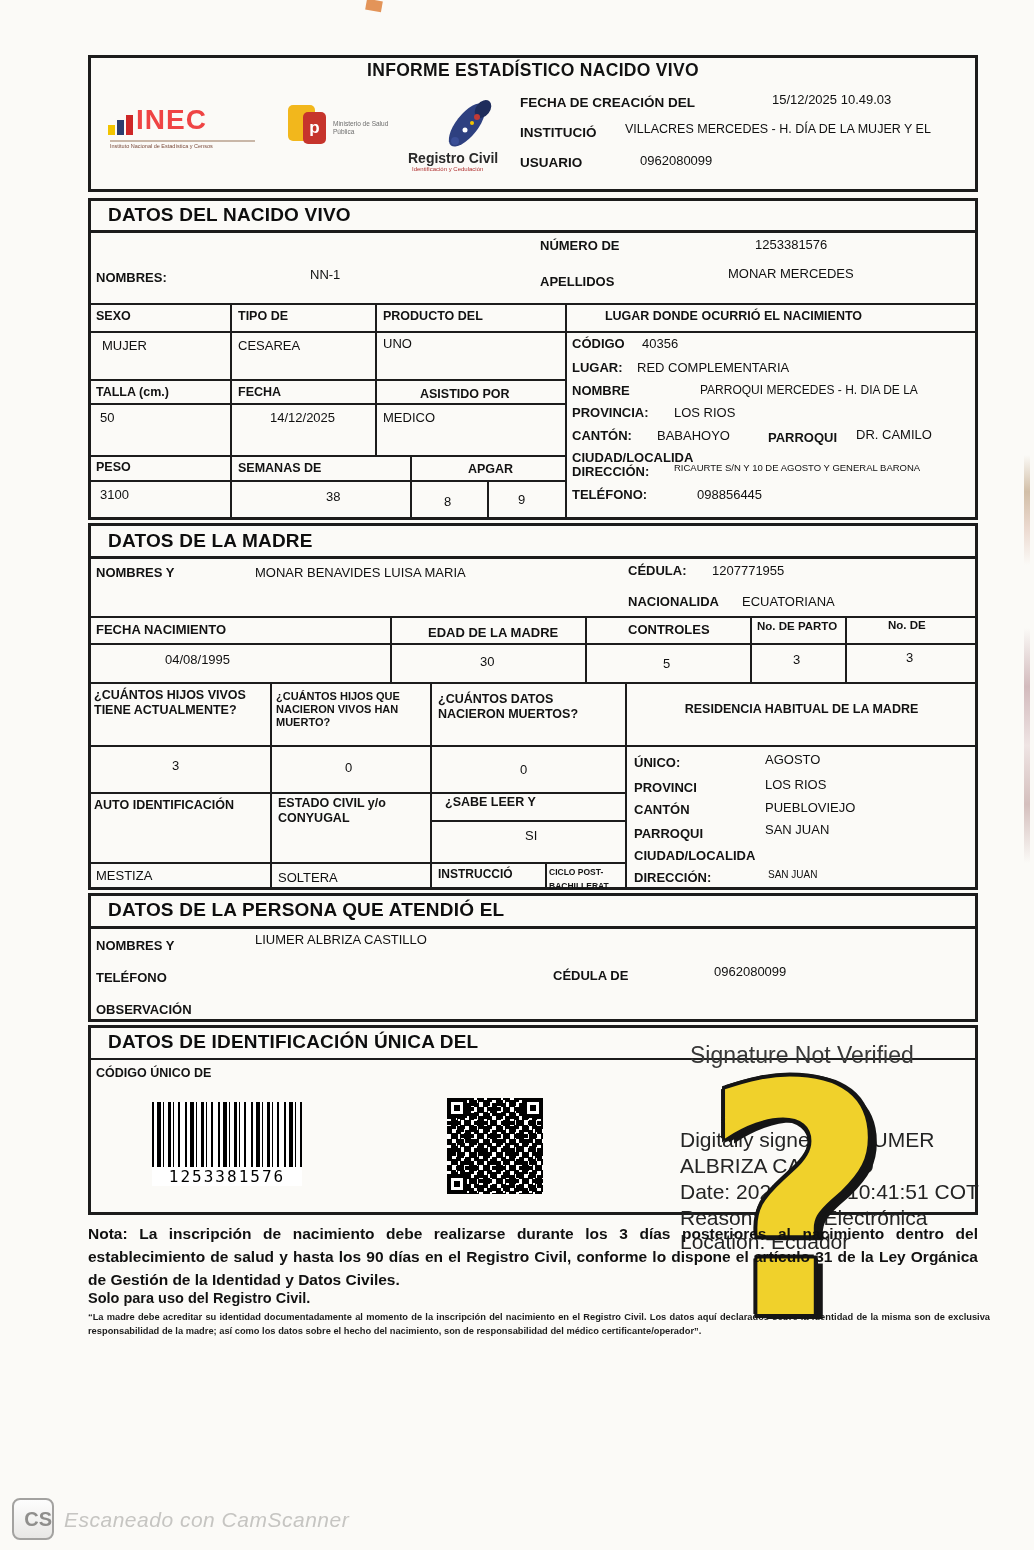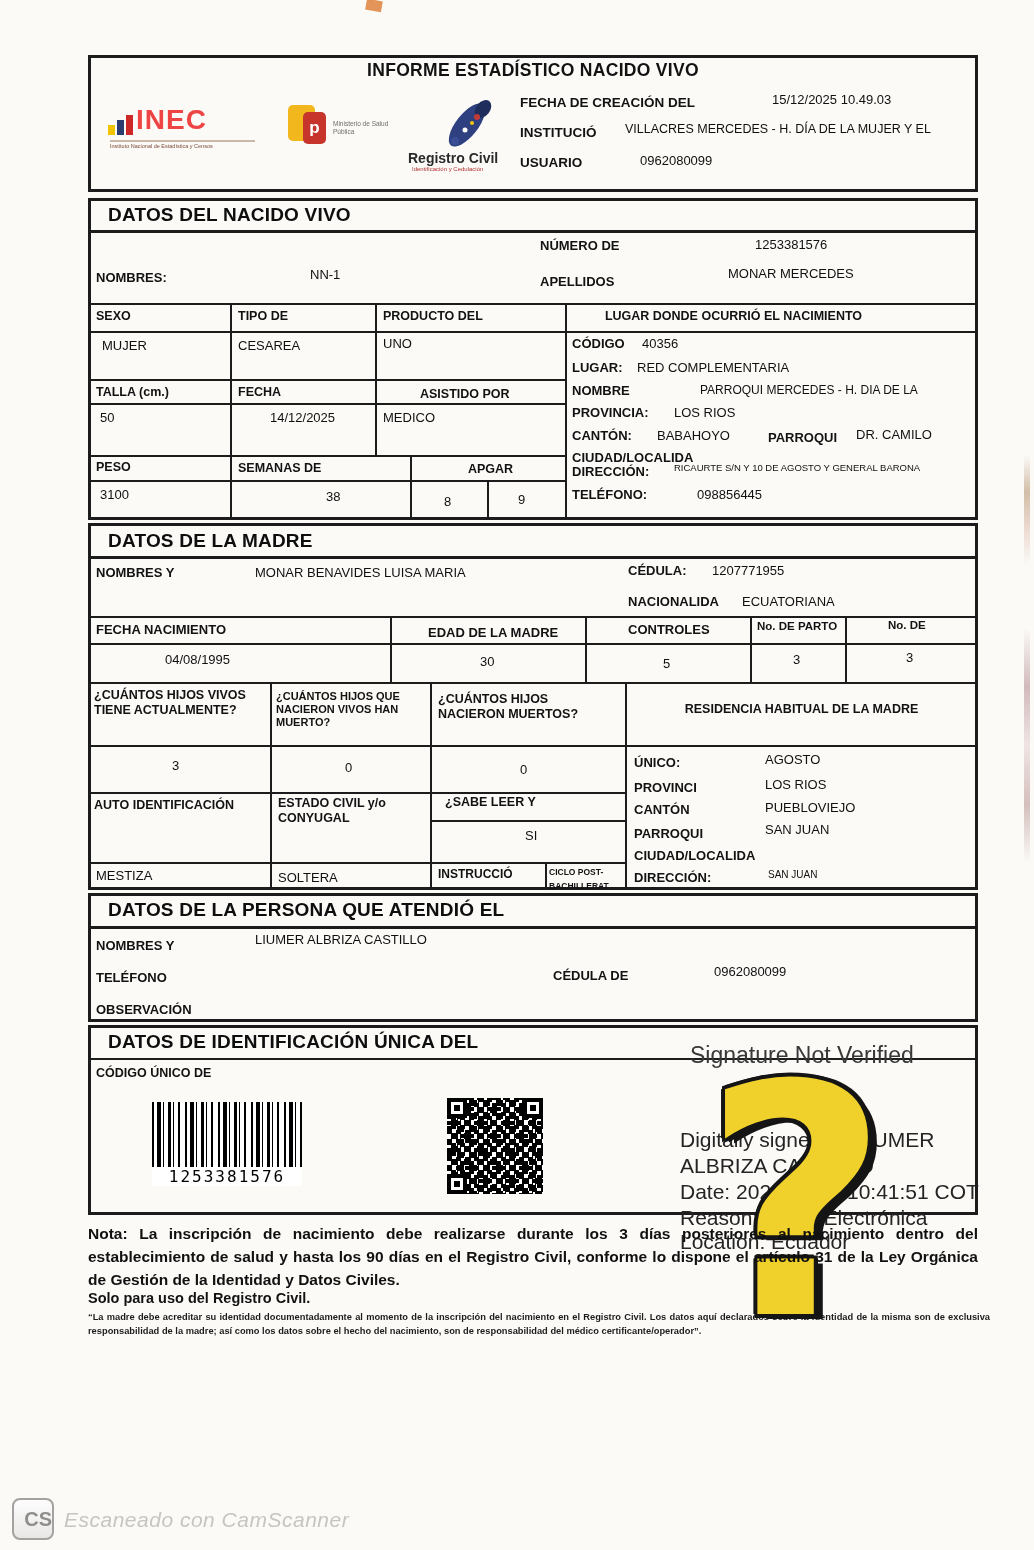--- a/index.html
+++ b/index.html
@@ -167,21 +167,21 @@
 <div class="val" style="left:663px;top:656px">5</div>
 <div class="val" style="left:793px;top:652px">3</div>
 <div class="val" style="left:906px;top:650px">3</div>
 
 <div class="vl" style="left:270px;top:682px;height:208px"></div>
 <div class="vl" style="left:430px;top:682px;height:208px"></div>
 <div class="vl" style="left:625px;top:682px;height:208px"></div>
 
 <div class="lbl" style="left:94px;top:688px;width:170px;white-space:normal;font-size:12.5px;line-height:15px">¿CUÁNTOS HIJOS VIVOS TIENE ACTUALMENTE?</div>
 <div class="lbl" style="left:276px;top:690px;width:148px;white-space:normal;font-size:11px;line-height:13px">¿CUÁNTOS HIJOS QUE NACIERON VIVOS HAN MUERTO?</div>
-<div class="lbl" style="left:438px;top:692px;width:180px;white-space:normal;font-size:12.5px;line-height:15px">¿CUÁNTOS HIJOS NACIERON MUERTOS?</div>
+<div class="lbl" style="left:438px;top:692px;width:180px;white-space:normal;font-size:12.5px;line-height:15px">¿CUÁNTOS DATOS NACIERON MUERTOS?</div>
 <div class="lbl ctr" style="left:625px;top:702px;width:353px;font-size:12.5px">RESIDENCIA HABITUAL DE LA MADRE</div>
 
 <div class="hl" style="left:88px;top:745px;width:890px"></div>
 <div class="val" style="left:172px;top:758px">3</div>
 <div class="val" style="left:345px;top:760px">0</div>
 <div class="val" style="left:520px;top:762px">0</div>
 <div class="hl" style="left:88px;top:792px;width:539px"></div>
 
 <div class="lbl" style="left:94px;top:798px;font-size:12.5px">AUTO IDENTIFICACIÓN</div>
 <div class="lbl" style="left:278px;top:796px;width:125px;white-space:normal;font-size:12.5px;line-height:15px">ESTADO CIVIL y/o CONYUGAL</div>

